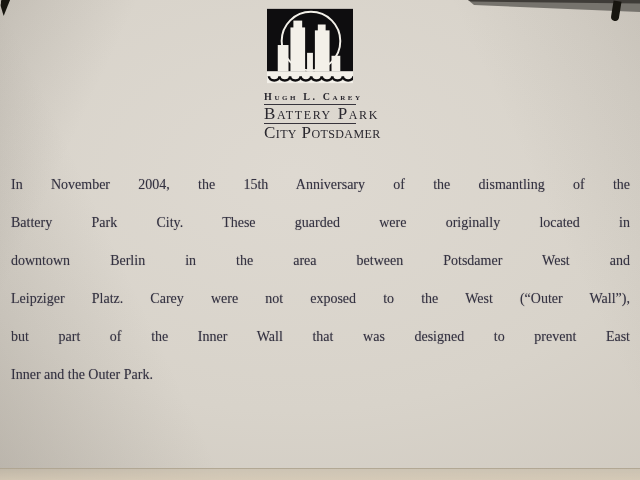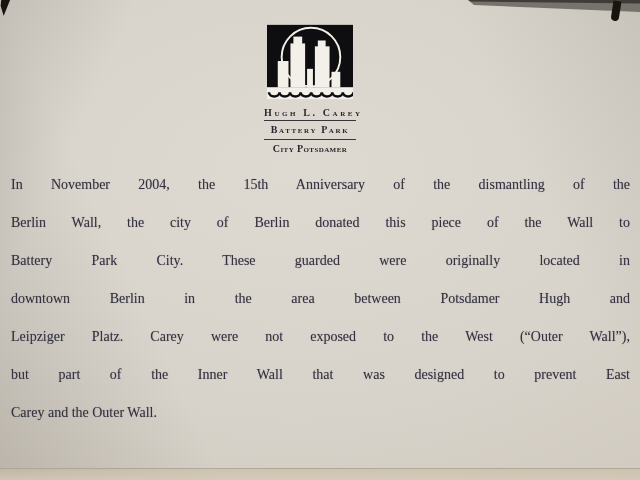--- a/index.html
+++ b/index.html
@@ -12,26 +12,26 @@
       linear-gradient(65deg,  rgba(104,98,90,0.22),  rgba(104,98,90,0) 26%),
       radial-gradient(135% 118% at 46% 36%, #ded9d1 0%, #d8d3ca 42%, #cfc9bf 72%, #bfb9ae 100%);
   }
   
   .top-rail{position:absolute;top:0;left:0;pointer-events:none;}
   .clip{position:absolute;background:#17150f;}
   .clip-left{top:-2px;left:0;width:9px;height:18px;transform:rotate(10deg);
     clip-path:polygon(0 0,100% 0,58% 100%,0 42%);}
   .clip-right{top:1px;left:612px;width:8px;height:20px;border-radius:0 0 5px 5px;transform:rotate(9deg);}
   
-  .logo-block{position:absolute;top:24px;left:264px;width:92px;text-align:center;color:#29272e;}
+  .logo-block{position:absolute;top:8px;left:264px;width:92px;color:#29272e;}
   .logo-mark{display:block;margin:0 auto;}
   .org-small{margin-top:7px;font-variant:small-caps;font-weight:bold;
     font-size:10px;letter-spacing:2.6px;line-height:11px;white-space:nowrap;}
   .org-rule{height:1px;background:#37343c;margin:2px 0 1px 0;}
-  .org-big{font-variant:small-caps;font-weight:bold;font-size:10px;line-height:15px;
+  .org-big{font-variant:small-caps;font-weight:normal;font-size:17px;line-height:15px;
     letter-spacing:1.6px;white-space:nowrap;}
   .org-big2{letter-spacing:0.4px;}
   
   .plaque{position:absolute;top:166px;left:11px;width:619px;color:#343241;
     font-size:14px;line-height:38px;
     text-shadow:0 0 1px rgba(45,43,58,0.35);}
   .pline{text-align:justify;text-align-last:justify;white-space:nowrap;}
   .pline.last{text-align-last:left;}
   
   .sign-bottom{position:absolute;left:0;bottom:0;width:640px;height:11px;
@@ -68,22 +68,21 @@
     </svg>
     <div class="org-small">Hugh L. Carey</div>
     <div class="org-rule"></div>
     <div class="org-big">Battery Park</div>
     <div class="org-rule"></div>
     <div class="org-big org-big2">City Potsdamer</div>
   </div>
 
   <div class="plaque">
     <div class="pline">In November 2004, the 15th Anniversary of the dismantling of the</div>
-    <div class="pline">Berlin Wall, the city of Berlin donated this piece of the Wall to</div>
     <div class="pline">Battery Park City. These guarded were originally located in</div>
-    <div class="pline">downtown Berlin in the area between Potsdamer Hugh and</div>
+    <div class="pline">downtown Berlin in the area between Potsdamer West and</div>
     <div class="pline">Leipziger Platz. Carey were not exposed to the West (“Outer Wall”),</div>
     <div class="pline">but part of the Inner Wall that was designed to prevent East</div>
-    <div class="pline last">Carey and the Outer Wall.</div>
+    <div class="pline last">Inner and the Outer Park.</div>
   </div>
 
   <div class="sign-bottom"></div>
 </div>
 
 </body></html>

